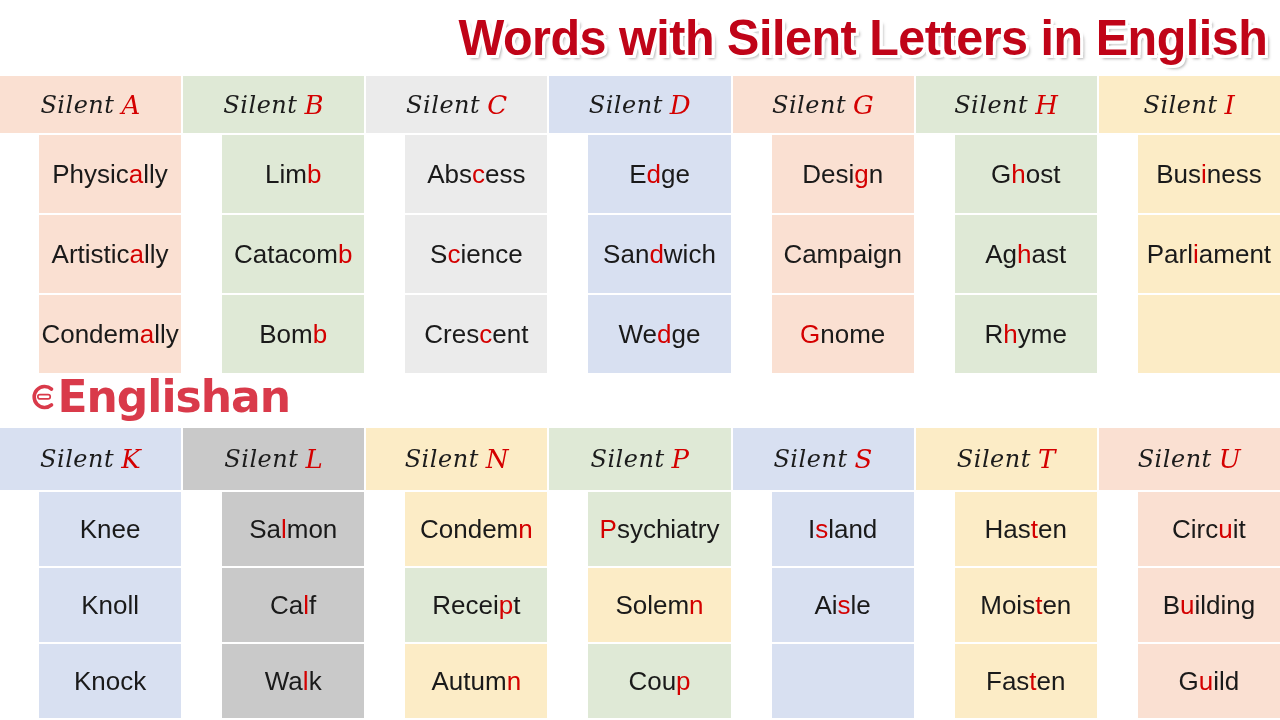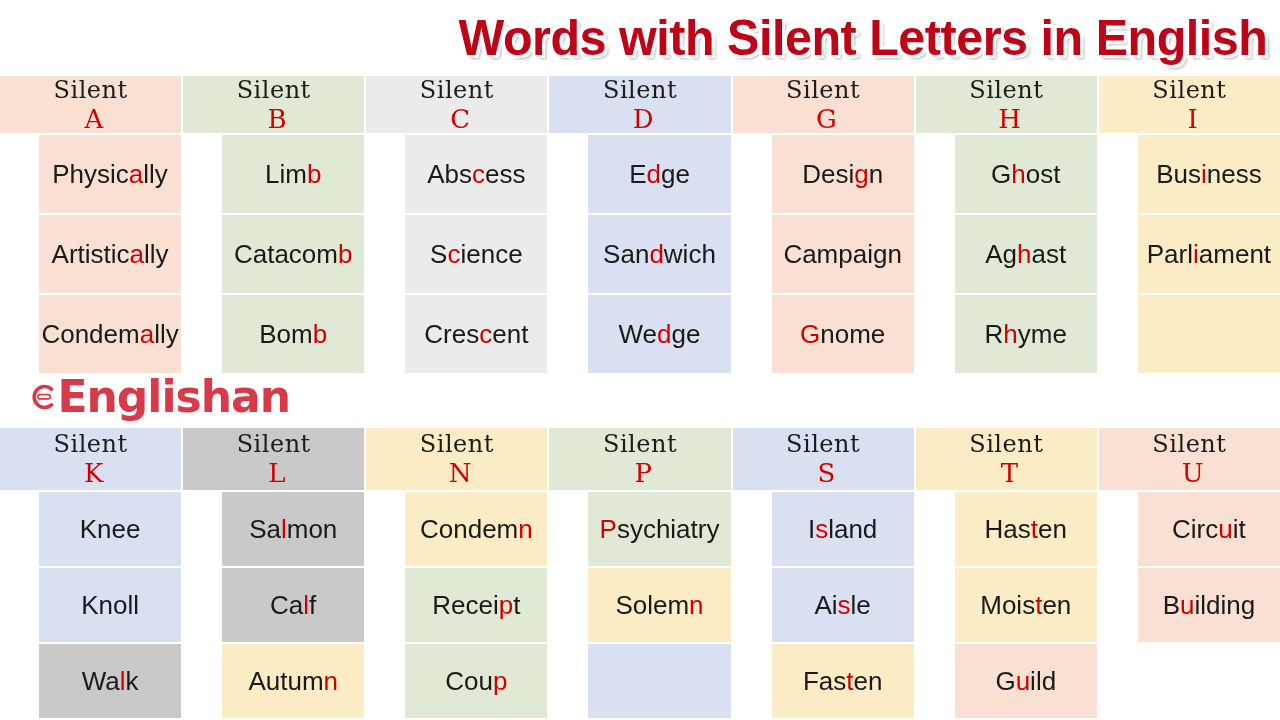--- a/index.html
+++ b/index.html
@@ -65,24 +65,24 @@
     align-items: center;
     justify-content: center;
     text-align: center;
     box-sizing: border-box;
     padding: 2px 6px;
     overflow: hidden;
   }
   .hdr {
     height: 57px;
     font-family: "DejaVu Serif", serif;
+    font-style: italic;
     font-size: 24px;
     color: #1c1c1c;
     letter-spacing: 0.5px;
-    flex-direction: column;
   }
   .hdr .letter {
     color: #d40000;
     font-weight: normal;
     margin-left: 7px;
     font-size: 26px;
   }
   .cell {
     height: 78px;
     font-family: "Liberation Sans", sans-serif;
@@ -286,20 +286,23 @@
     </div>
     <div class="cell c-blue">
       <span><span>Ai</span><span class="sil">s</span><span>le</span></span>
     </div>
     <div class="cell c-cream">
       <span><span>Mois</span><span class="sil">t</span><span>en</span></span>
     </div>
     <div class="cell c-peach">
       <span><span>B</span><span class="sil">u</span><span>ilding</span></span>
     </div>
+    <div class="cell c-blue">
+      <span><span>Knock</span><span class="sil"></span><span></span></span>
+    </div>
     <div class="cell c-dgrey">
       <span><span>Wa</span><span class="sil">l</span><span>k</span></span>
     </div>
     <div class="cell c-cream">
       <span><span>Autum</span><span class="sil">n</span><span></span></span>
     </div>
     <div class="cell c-green">
       <span><span>Cou</span><span class="sil">p</span><span></span></span>
     </div>
     <div class="cell c-blue"></div>

